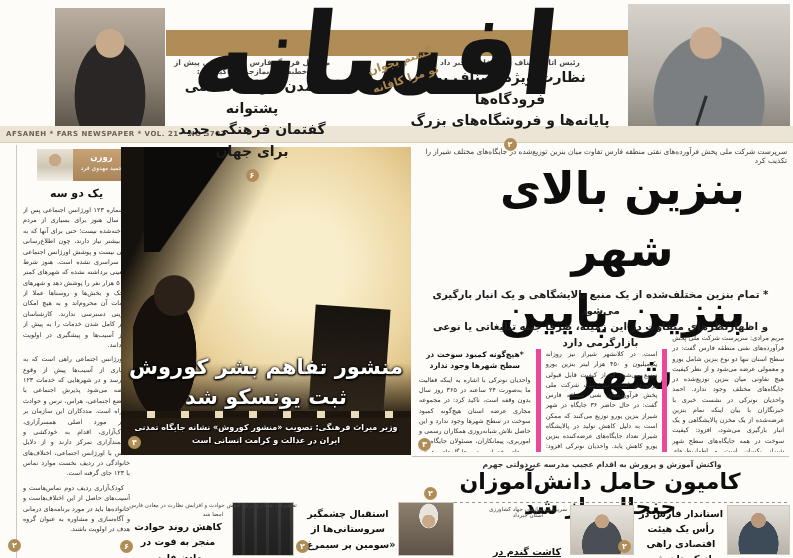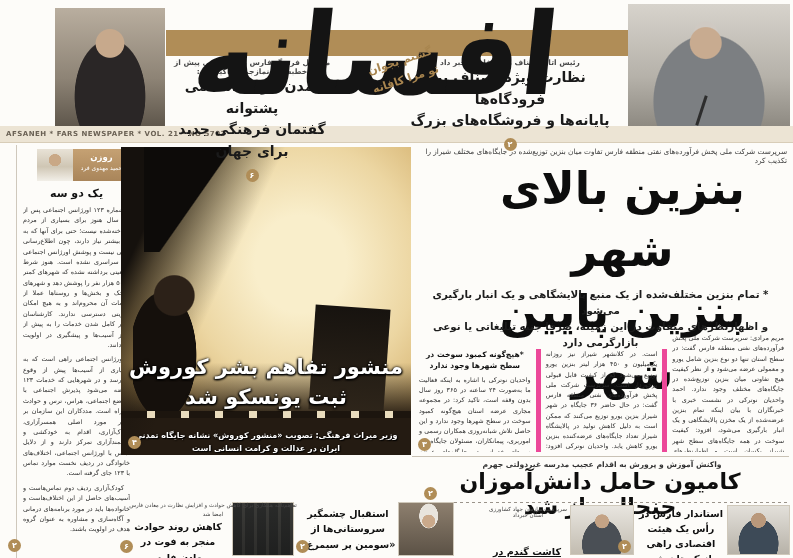--- a/index.html
+++ b/index.html
@@ -75,21 +75,21 @@
   .museum .cameraman { position:absolute; left:4%; top:40%; width:26%; height:46%;
       background: radial-gradient(circle at 55% 18%, #2c2118 0 16%, transparent 17%),
                   radial-gradient(ellipse at 40% 60%, #15100c 0 52%, transparent 53%); }
   .museum .case { position:absolute; right:8%; top:52%; width:26%; height:34%;
       background:linear-gradient(180deg,#17130f,#2e251a); transform:rotate(4deg); }
   .museum .rail { position:absolute; left:0; bottom:12%; width:100%; height:7px;
       background:repeating-linear-gradient(90deg,#1c150e 0 26px, #e9dcbd 26px 34px); }
   .mus-cap { left:128px; top:352px; width:276px; text-align:center; z-index:4; }
   .mus-h { color:#fff; font-weight:bold; font-size:21px; line-height:1.45;
            text-shadow:0 0 3px #000, 1px 1px 2px #000, -1px 1px 2px #000; }
-  .mus-sub { margin-top:16px; color:#fff; font-size:8px; font-weight:bold; line-height:1.7;
+  .mus-sub { margin-top:8px; color:#fff; font-size:8px; font-weight:bold; line-height:1.7;
              text-shadow:0 0 2px #000, 1px 1px 1px #000; }
   .mus-badge { left:128px; top:436px; }
 
   
   .lead-kicker { left:412px; top:147px; width:375px; text-align:right; font-size:7.3px;
                  color:#3c3c3c; }
   .lead-head { left:412px; top:158px; width:377px; text-align:center; color:#0d0d0d;
                font-weight:bold; font-size:45px; line-height:1.37; letter-spacing:-1px;padding-left:44px; }
   .lead-bullets { left:412px; top:287px; width:377px; text-align:center; font-weight:bold;
                   color:#1c1c1c; font-size:10.3px; line-height:1.55; }

